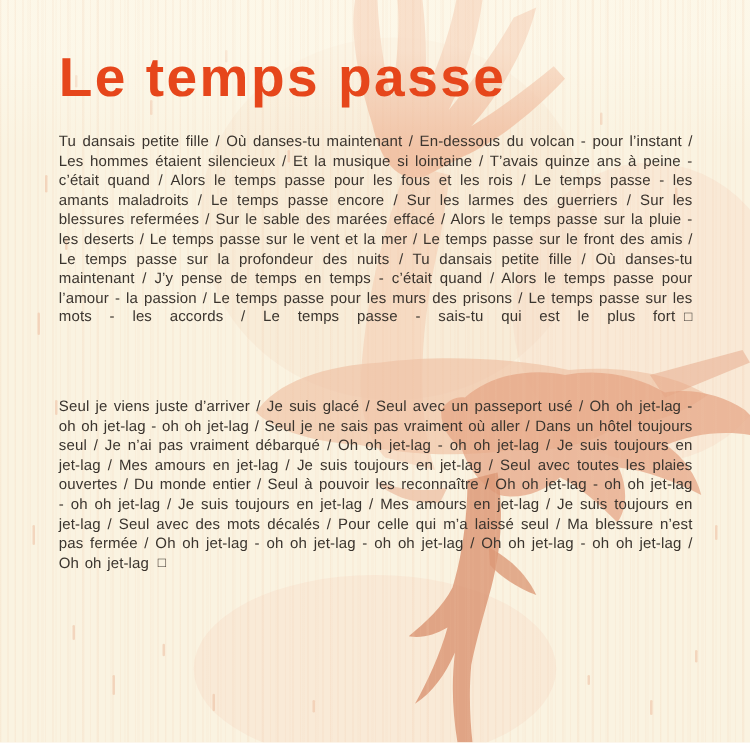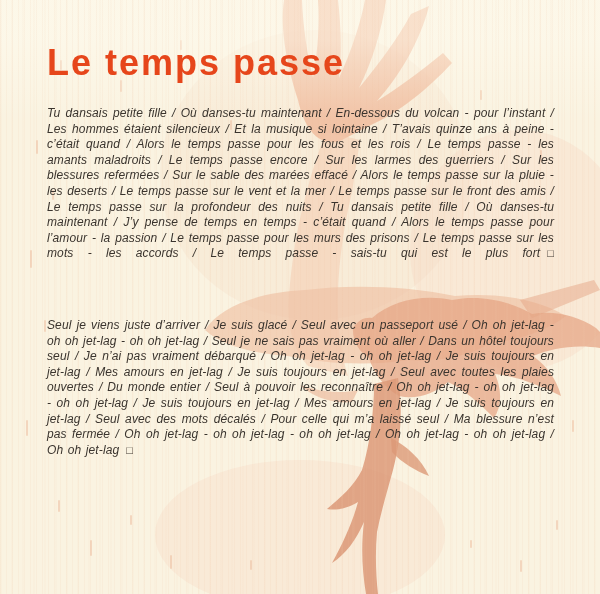--- a/index.html
+++ b/index.html
@@ -27,35 +27,34 @@
     position: absolute; top: 0; left: 0;
     width: 600px; height: 594px;
     z-index: 0;
   }
   .content { position: absolute; inset: 0; z-index: 2; }
   .song { position: absolute; left: 47px; width: 507px; }
   .song-1 { top: 44px; }
   .song-2 { top: 294px; }
   .title {
     margin: 0;
-    font-size: 36px;
+    font-size: 44px;
     line-height: 38px;
     font-weight: bold;
     letter-spacing: 2px;
     color: #e6461b;
   }
   .lyrics {
     margin: 24px 0 0 0;
     font-size: 12px;
     line-height: 15.6px;
     letter-spacing: 0.12px;
     word-spacing: 1px;
     color: #3a342e;
     text-align: justify;
-    font-style: italic;
   }
   .song-1 .lyrics { text-align-last: justify; }
   .endmark {
     display: inline-block;
     margin-left: 7px;
     font-size: 11px;
     transform: translateY(-0.5px);
   }
 </style>
 </head>

